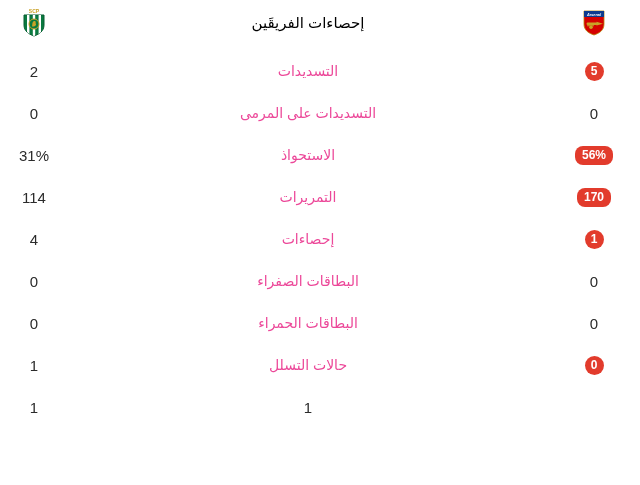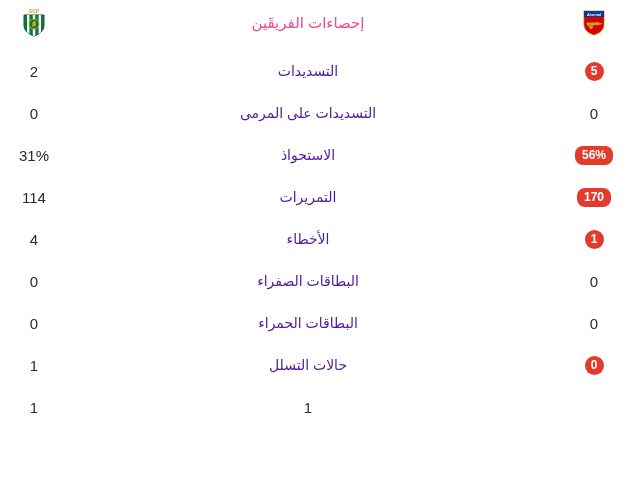--- a/index.html
+++ b/index.html
@@ -15,35 +15,35 @@
     height: 46px;
     display: grid;
     grid-template-columns: 68px 1fr 92px;
     align-items: center;
   }
   .logo-cell { display: flex; align-items: center; justify-content: center; }
   .title {
     text-align: center;
     font-size: 15px;
     direction: rtl;
-    color: #ec4899;
+    color: #000000;
   }
   .rows { display: flex; flex-direction: column; padding-top: 4px; }
   .stat-row {
     height: 42px;
     display: grid;
     grid-template-columns: 68px 1fr 92px;
     align-items: center;
   }
   .cell { display: flex; align-items: center; justify-content: center; }
   .label {
     font-size: 14px;
     direction: rtl;
     text-align: left;
-    color: #4c1d95;
+    color: #ec4899;
   }
   .plain { font-size: 15px; color: #2b2b2b; }
   .badge {
     background: var(--badge-red, #e23b2c);
     color: #ffffff;
     font-size: 12px;
     font-weight: 700;
     display: inline-flex;
     align-items: center;
     justify-content: center;
@@ -139,21 +139,21 @@
         </div>
         <div class="cell">
           <span class="badge pill">170</span>
         </div>
       </div>
       <div class="stat-row">
         <div class="cell">
           <span class="plain">4</span>
         </div>
         <div class="cell">
-          <span class="label" dir="rtl">الأخطاء</span>
+          <span class="label" dir="rtl">إحصاءات</span>
         </div>
         <div class="cell">
           <span class="badge circle">1</span>
         </div>
       </div>
       <div class="stat-row">
         <div class="cell">
           <span class="plain">0</span>
         </div>
         <div class="cell">

